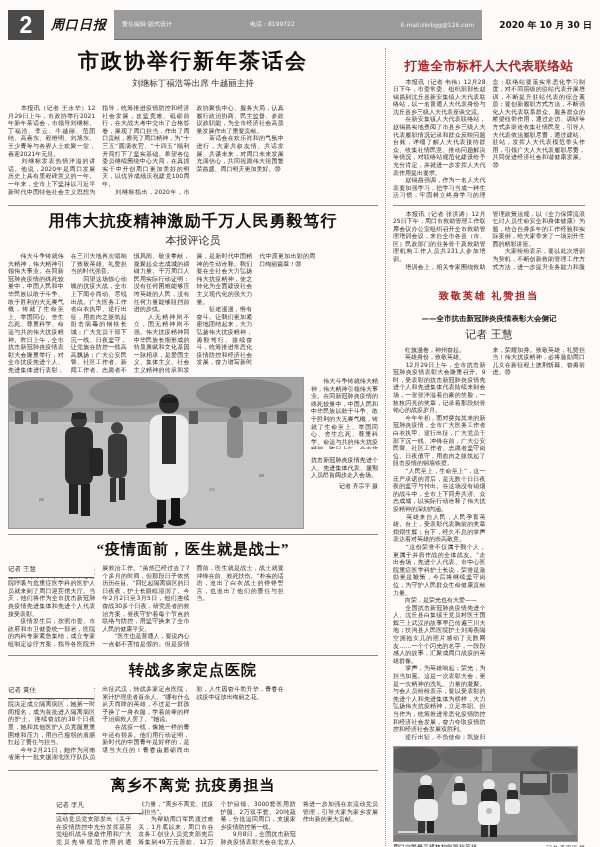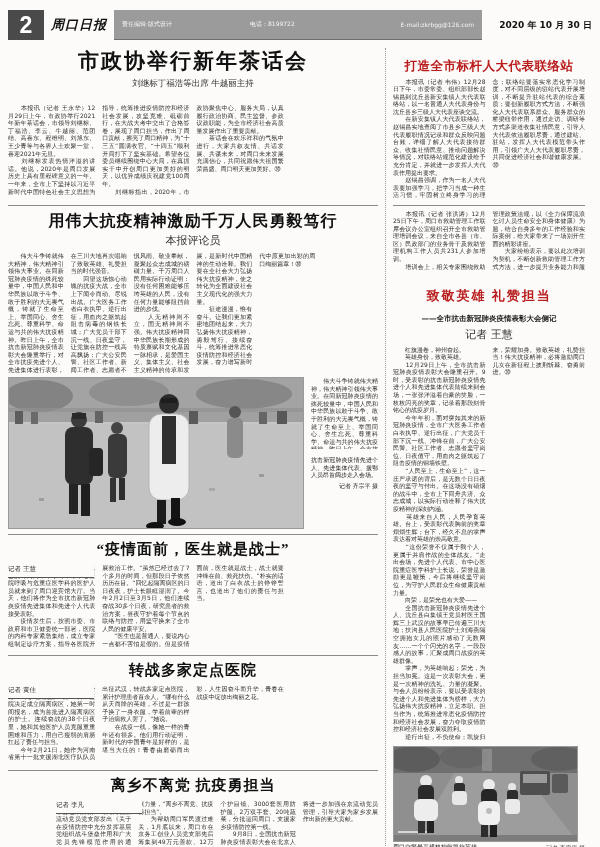--- a/index.html
+++ b/index.html
@@ -64,21 +64,21 @@
   .a2-side .body-t { height:72px; }
   .cap { font-size:6px; line-height:7.5px; color:#222; text-align:justify;
          font-family:"Liberation Serif", serif; margin-top:8px; }
   .credit { font-size:6px; color:#222; text-align:right; margin-top:2px;
             font-family:"Liberation Serif", serif; }
 
   
   .r-title { text-align:center; font-family:"Liberation Serif", serif; font-weight:bold;
              color:#b91c1c; font-size:12.5px; line-height:16px; letter-spacing:0.5px; }
   .r2-title { font-size:11.5px; line-height:15px; }
-  .r3-title { font-size:13px; line-height:20px; letter-spacing:2px; margin-top:12px;font-family:Liberation Serif, serif; }
+  .r3-title { font-size:10px; line-height:20px; letter-spacing:2px; margin-top:12px;font-family:Liberation Serif, serif; }
   .r3-sub { text-align:center; font-size:7.5px; font-weight:bold; color:#222; margin-top:8px; }
   .r-photo { width:185px; height:96px; border:1px solid #999; background:#bdbdbd; margin-top:4px; }
   .r-capline { display:flex; justify-content:space-between; margin-top:2px; }
   .r-capline .cap, .r-capline .credit { margin-top:0; }
 
   svg { display:block; }
 </style>
 </head>
 <body>
 

